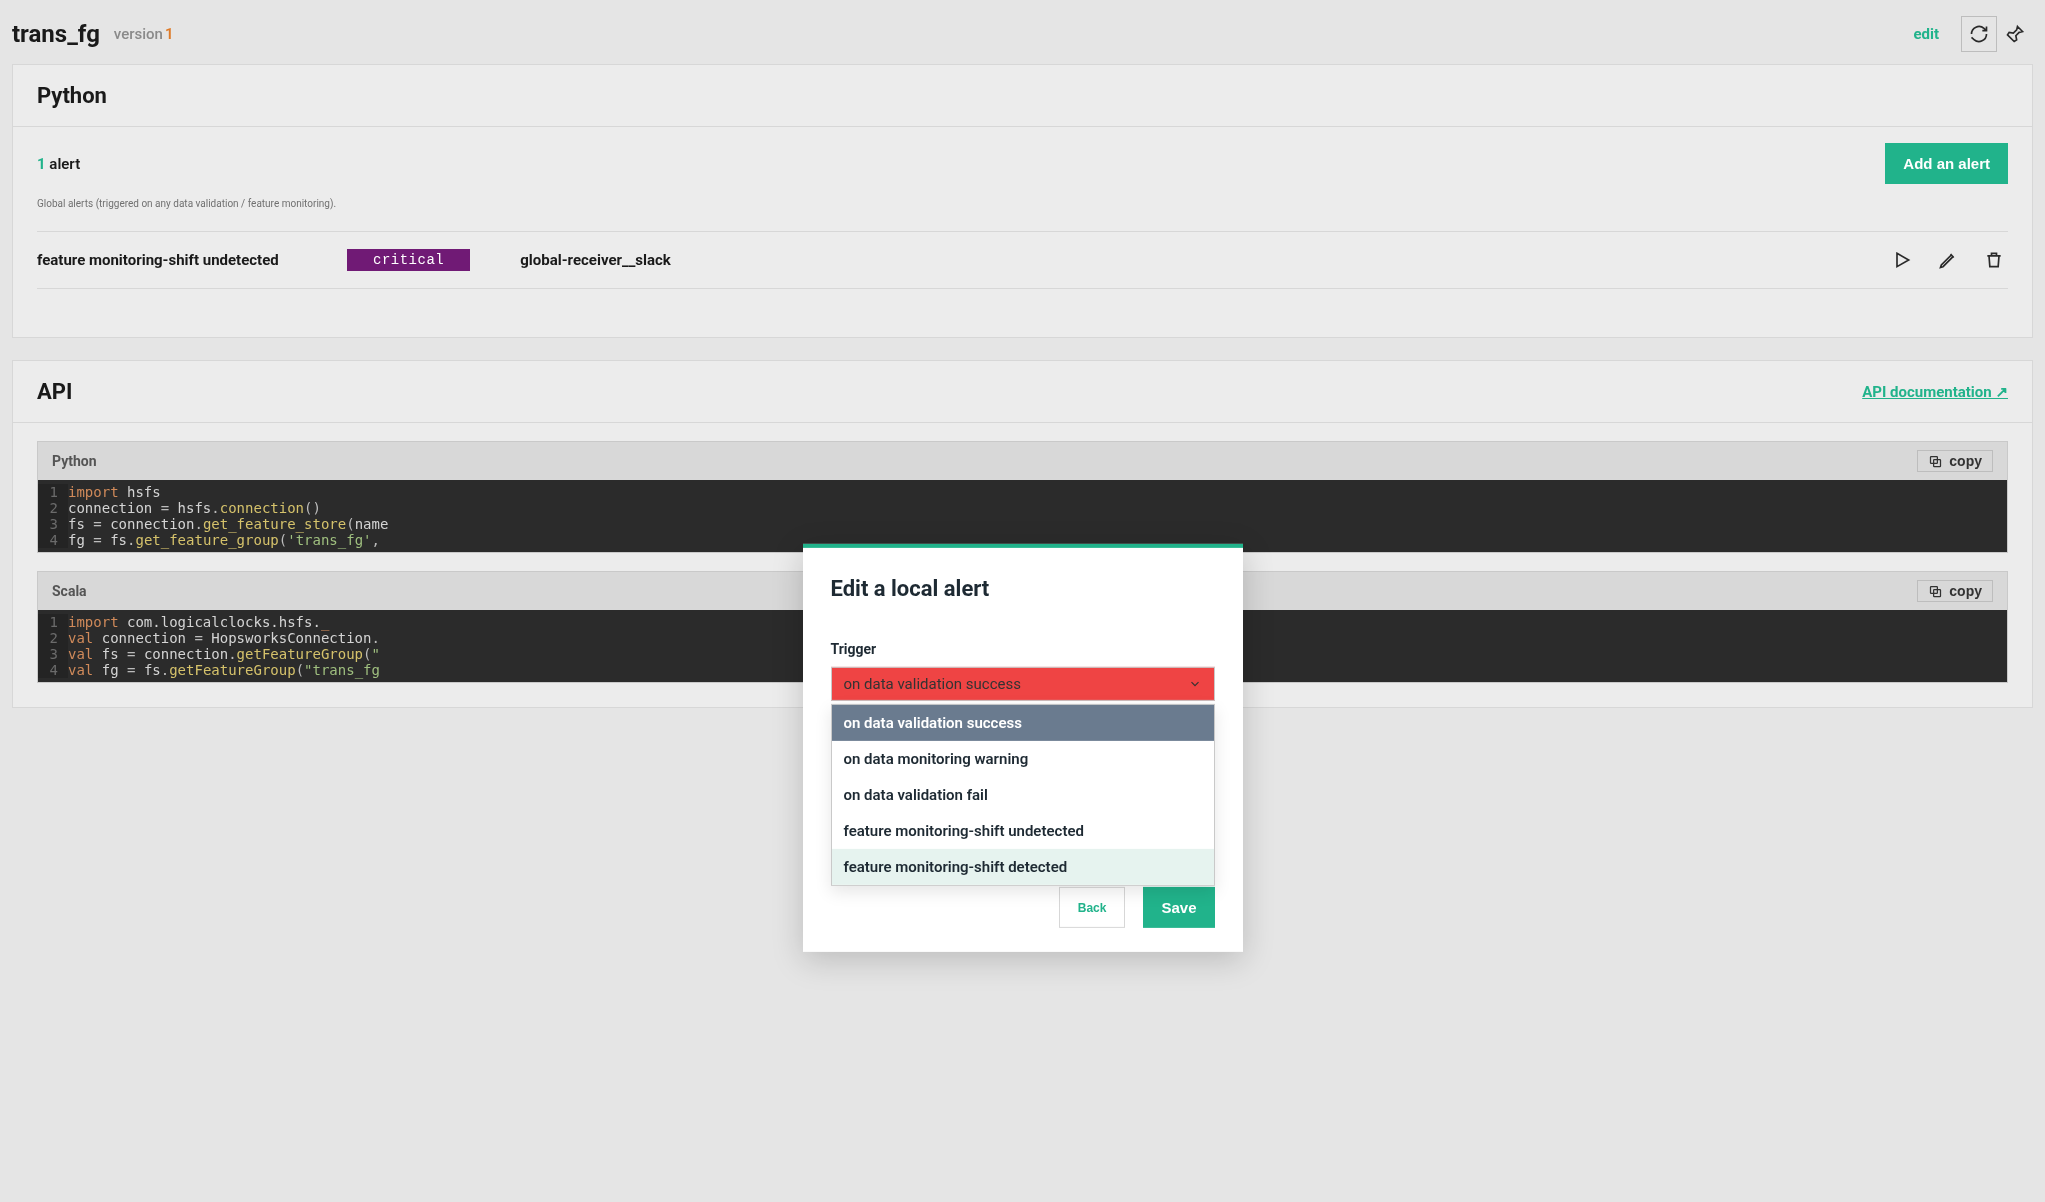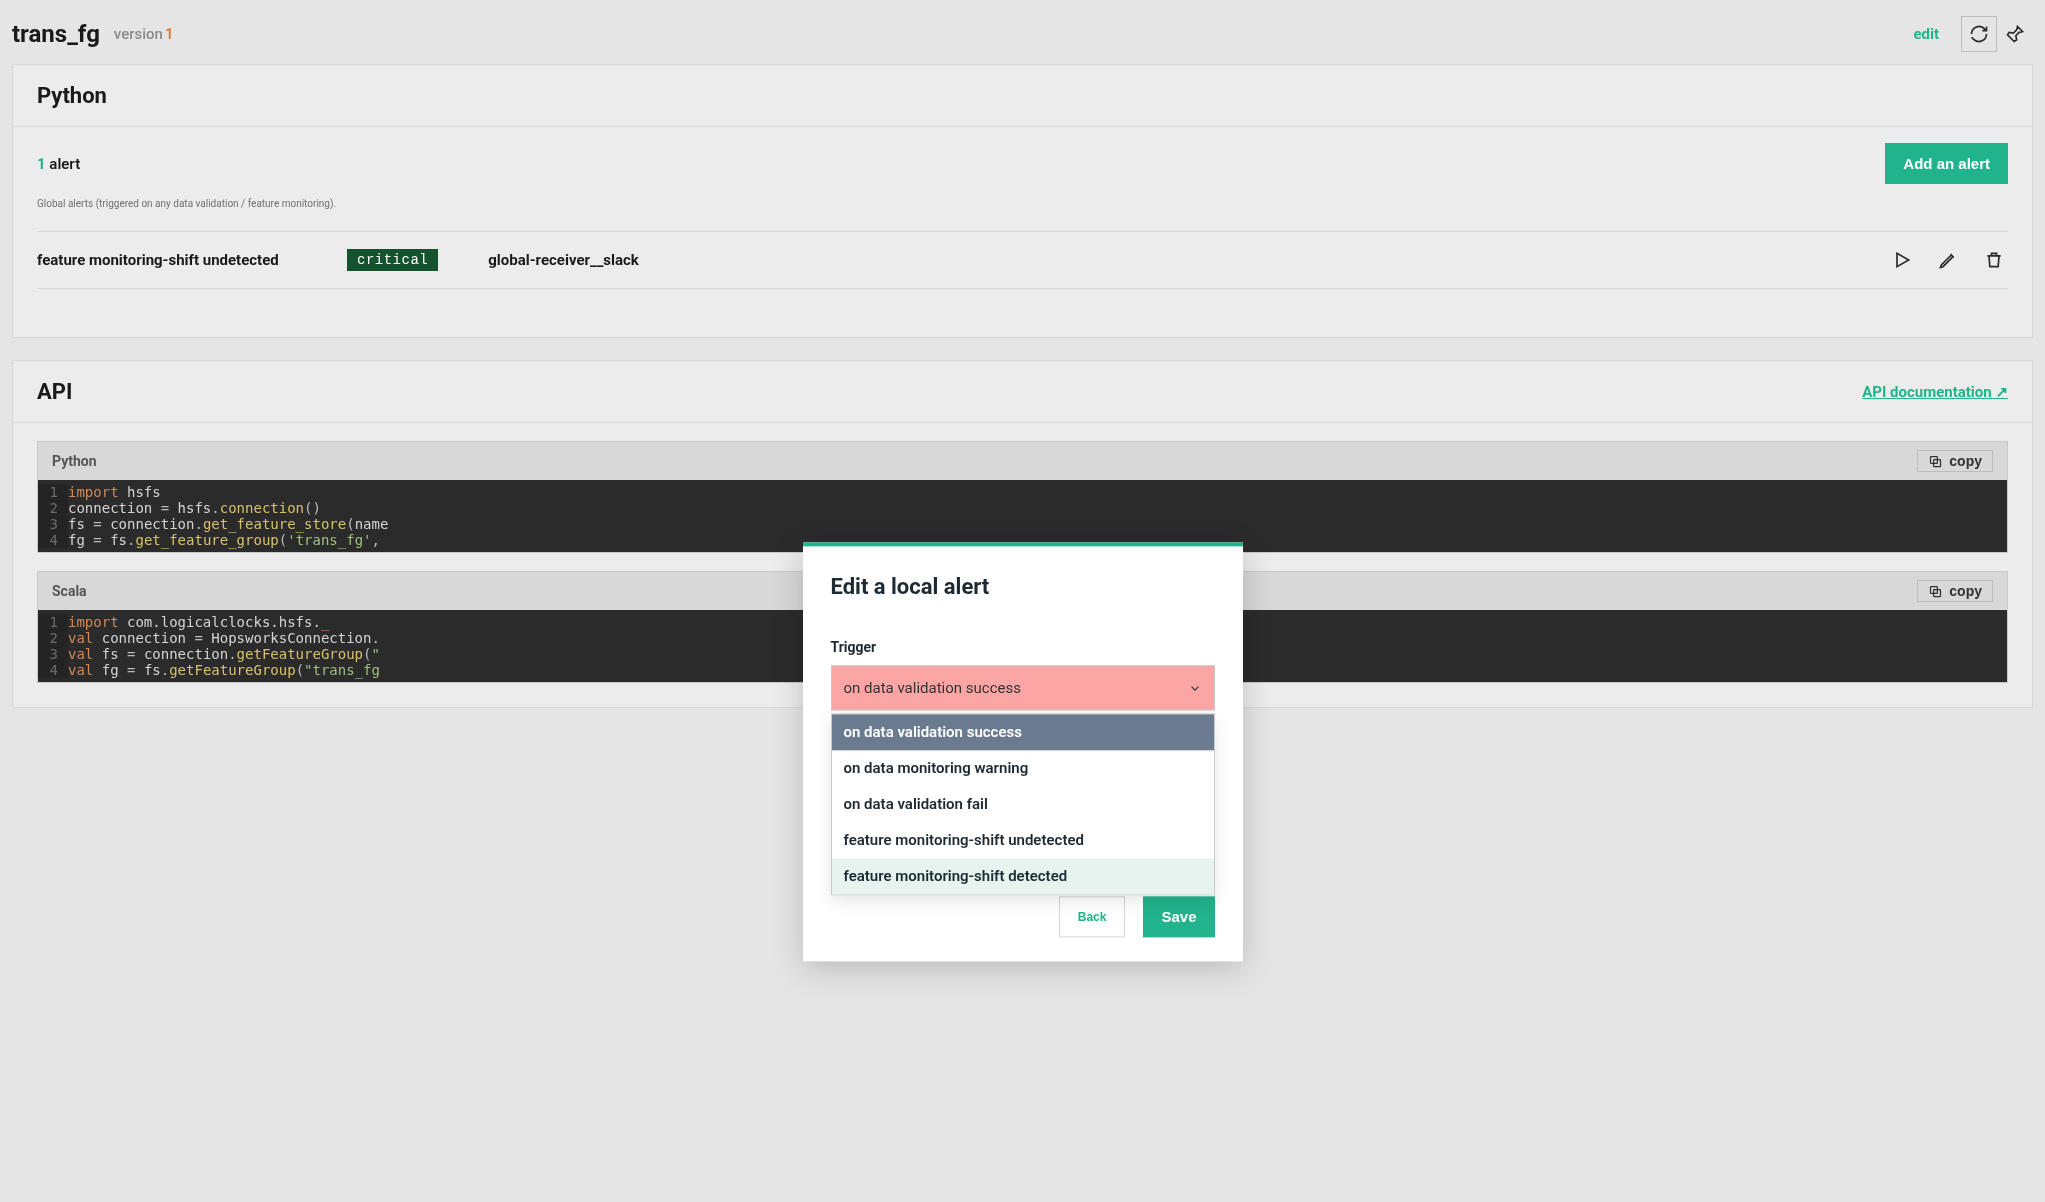--- a/index.html
+++ b/index.html
@@ -124,25 +124,25 @@
     margin-top: 22px;
     padding: 14px 0;
     gap: 20px;
   }
   .alert-name {
     font-weight: 700;
     font-size: 15px;
     width: 290px;
   }
   .badge-critical {
-    background: #14532d;
+    background: #701a75;
     color: #fff;
     font-family: "Courier New", monospace;
     font-size: 14px;
-    padding: 3px 10px;
+    padding: 3px 26px;
     letter-spacing: 0.5px;
   }
   .alert-receiver {
     font-weight: 700;
     font-size: 15px;
     margin-left: 30px;
   }
   .row-actions {
     display: flex;
     gap: 18px;
@@ -236,22 +236,22 @@
   .field-label {
     font-weight: 700;
     font-size: 14px;
     color: #1e2a33;
     margin-bottom: 10px;
     display: block;
   }
   .select-wrap {
     position: relative;
     border: 1px solid #c9c9c9;
-    background: #fca5a5;
-    height: 45px;
+    background: #ef4444;
+    height: 34px;
     display: flex;
     align-items: center;
     padding: 0 12px;
     font-size: 15px;
     color: #333;
     cursor: pointer;
   }
   .select-wrap .caret {
     margin-left: auto;
     width: 14px; height: 14px;

